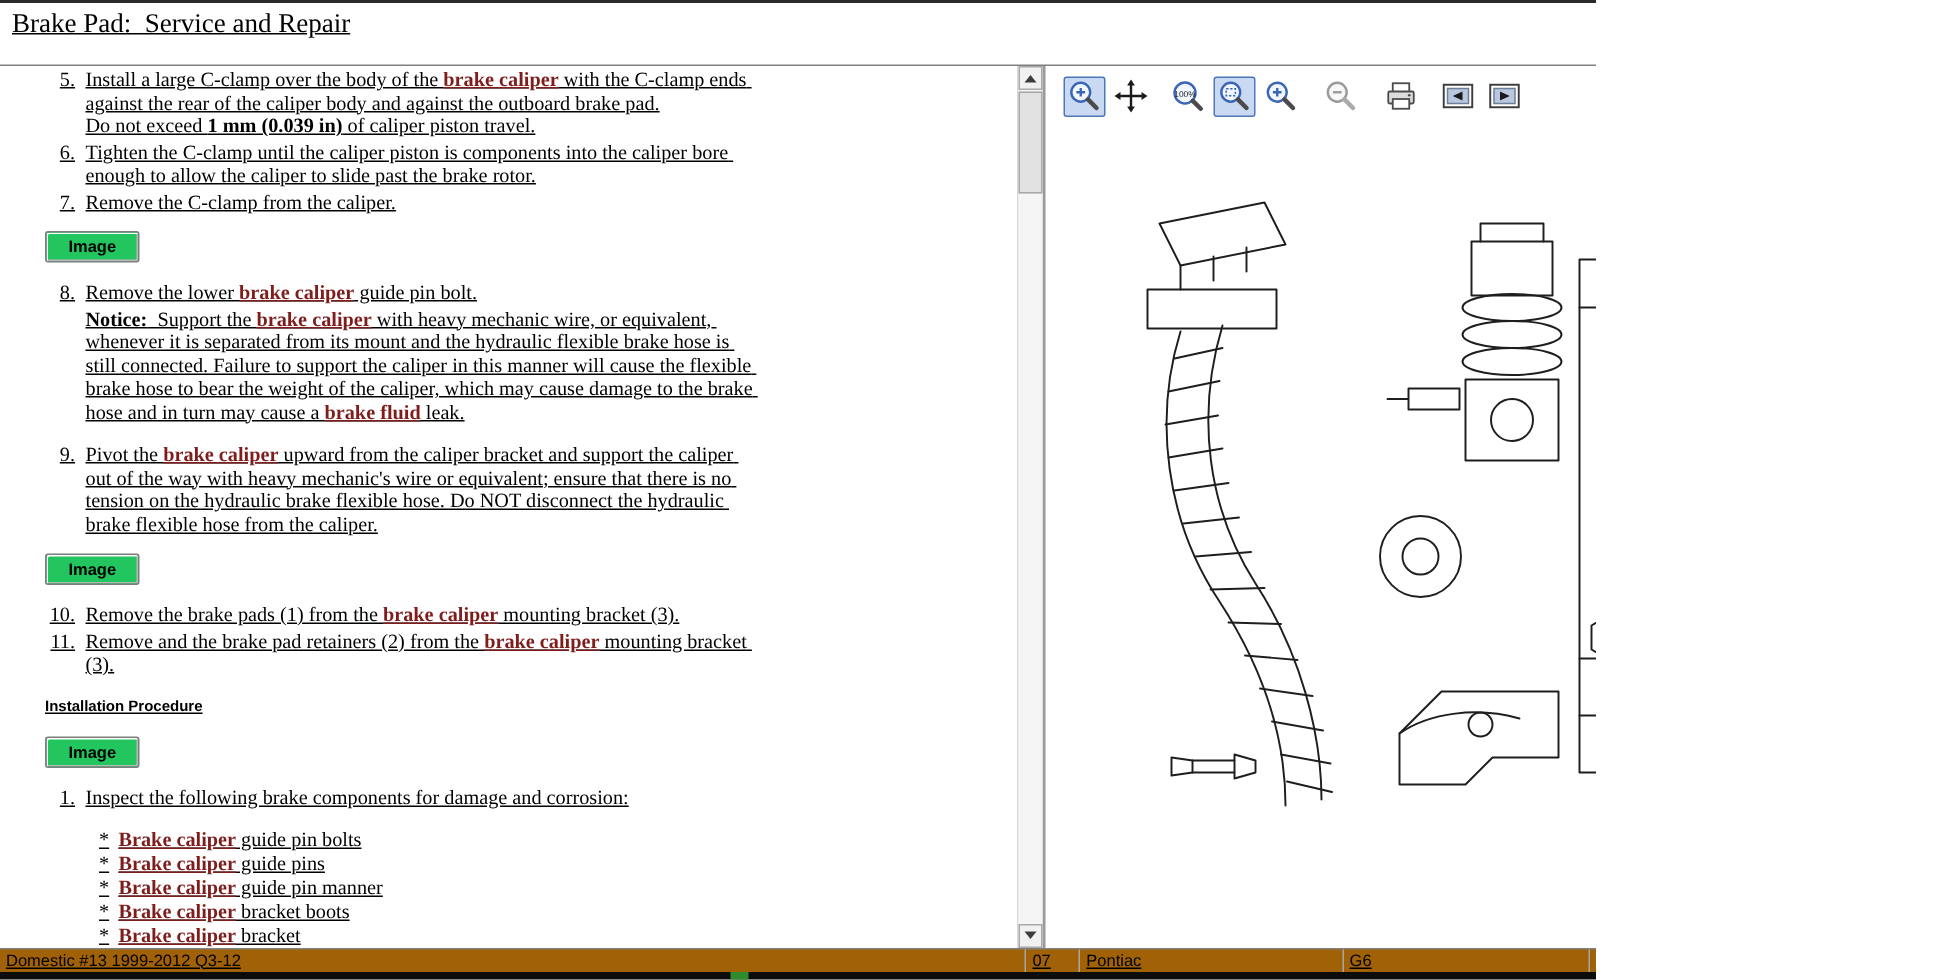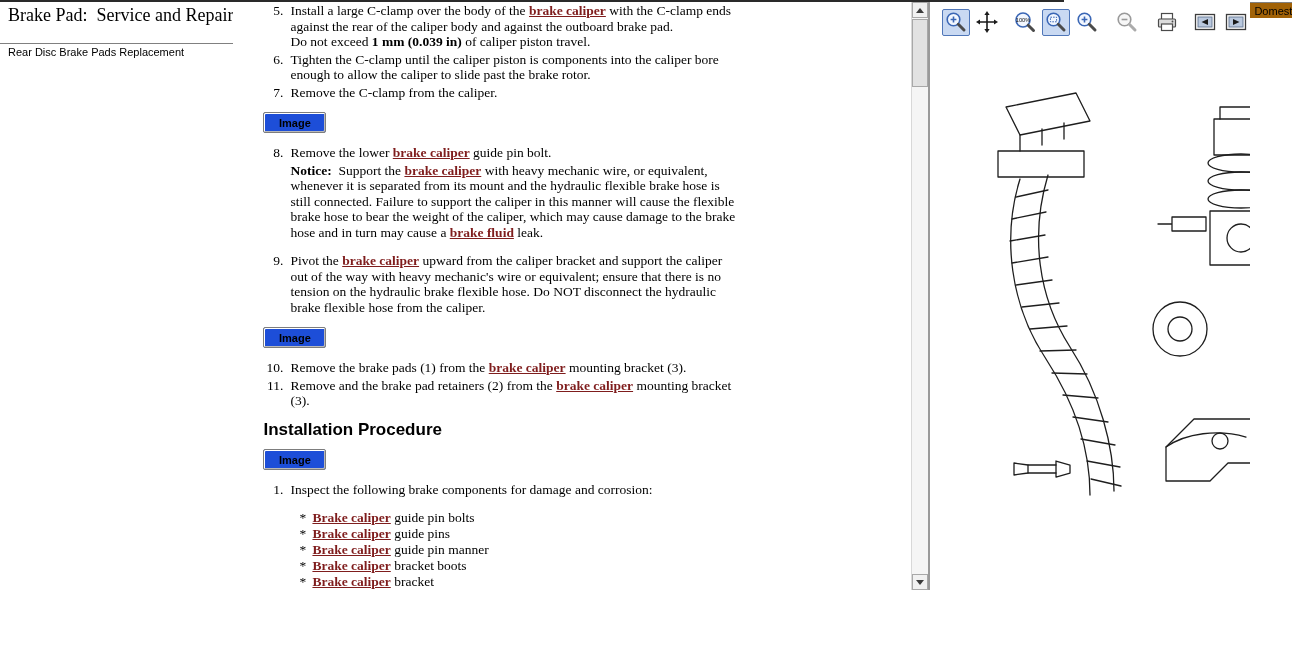--- a/index.html
+++ b/index.html
@@ -1,39 +1,39 @@
 <!DOCTYPE html>
 <html><head>
 <meta charset="utf-8">
 <style>
   * { margin:0; padding:0; box-sizing:border-box; }
   html,body { width:1292px; height:653px; overflow:hidden; background:#fff;
               font-family:"Liberation Serif","DejaVu Serif",serif; color:#000; }
-  .window { width:1064px; height:653px; display:flex; border-top:2px solid #2a2a2a; }
+  .window { width:1064px; height:653px; display:flex; flex-direction:column; border-top:2px solid #2a2a2a;text-decoration:underline; }
 
   
   .header { height:42px; padding:2px 0 0 8px; background:#fff; border-bottom:1px solid #808080; }
   .title { font-size:18px; line-height:22px; white-space:pre; }
   .subtitle { font-family:"Liberation Sans","DejaVu Sans",sans-serif; font-size:11px; margin-top:20px; }
 
   
   .main { height:588px; display:flex; }
 
   .doc-panel { width:678px; padding:1px 8px 0 30px; overflow:hidden; font-size:13.5px; line-height:15.5px; background:#fff; }
   .step-row { display:flex; }
   .block-step { margin-bottom:2px; }
   .step-num { width:20px; text-align:right; flex:none; margin-right:7px; }
   .step-body { max-width:450px; white-space:pre-wrap; }
   .doc-link { color:#7f1d1d; font-weight:bold; text-decoration:underline; cursor:pointer; }
   .b { font-weight:bold;text-align:right; }
   .block-notice { margin:0 0 13px 27px; max-width:450px; white-space:pre-wrap; }
-  .block-heading { margin:13px 0 0 0; font-family:"Liberation Sans","DejaVu Sans",sans-serif; font-size:17px; font-weight:bold; }
+  .block-heading { margin:13px 0 0 0; font-family:"Liberation Sans","DejaVu Sans",sans-serif; font-size:10px; font-weight:bold; }
   .block-button { margin:12px 0; }
   .image-btn { font-family:"Liberation Sans","DejaVu Sans",sans-serif; font-size:11px; font-weight:bold;
-               width:63px; height:21px; background:#1d4ed8; border:1px solid #7d7d7d; border-radius:2px;
+               width:63px; height:21px; background:#22c55e; border:1px solid #7d7d7d; border-radius:2px;
                box-shadow:inset 1px 1px 0 #ffffff, inset -1px -1px 0 #b9b9b9; cursor:pointer; }
   .block-bullet { display:flex; margin-left:36px; margin-bottom:0.5px; }
   .block-step + .block-bullet { margin-top:12px; }
   .bullet-star { width:7px; flex:none; margin-right:6px; }
   .bullet-body { white-space:pre-wrap; }
 
   
   .scrollbar { width:17px; background:#f2f2f2; display:flex; flex-direction:column; border-left:1px solid #d8d8d8; }
   .sb-btn { height:16px; flex:none; background:#f1f1f1; border:1px solid #a8a8a8; display:flex; align-items:center; justify-content:center; }
   .arr-up { width:0; height:0; border-left:4px solid transparent; border-right:4px solid transparent; border-bottom:5px solid #3c3c3c; }

